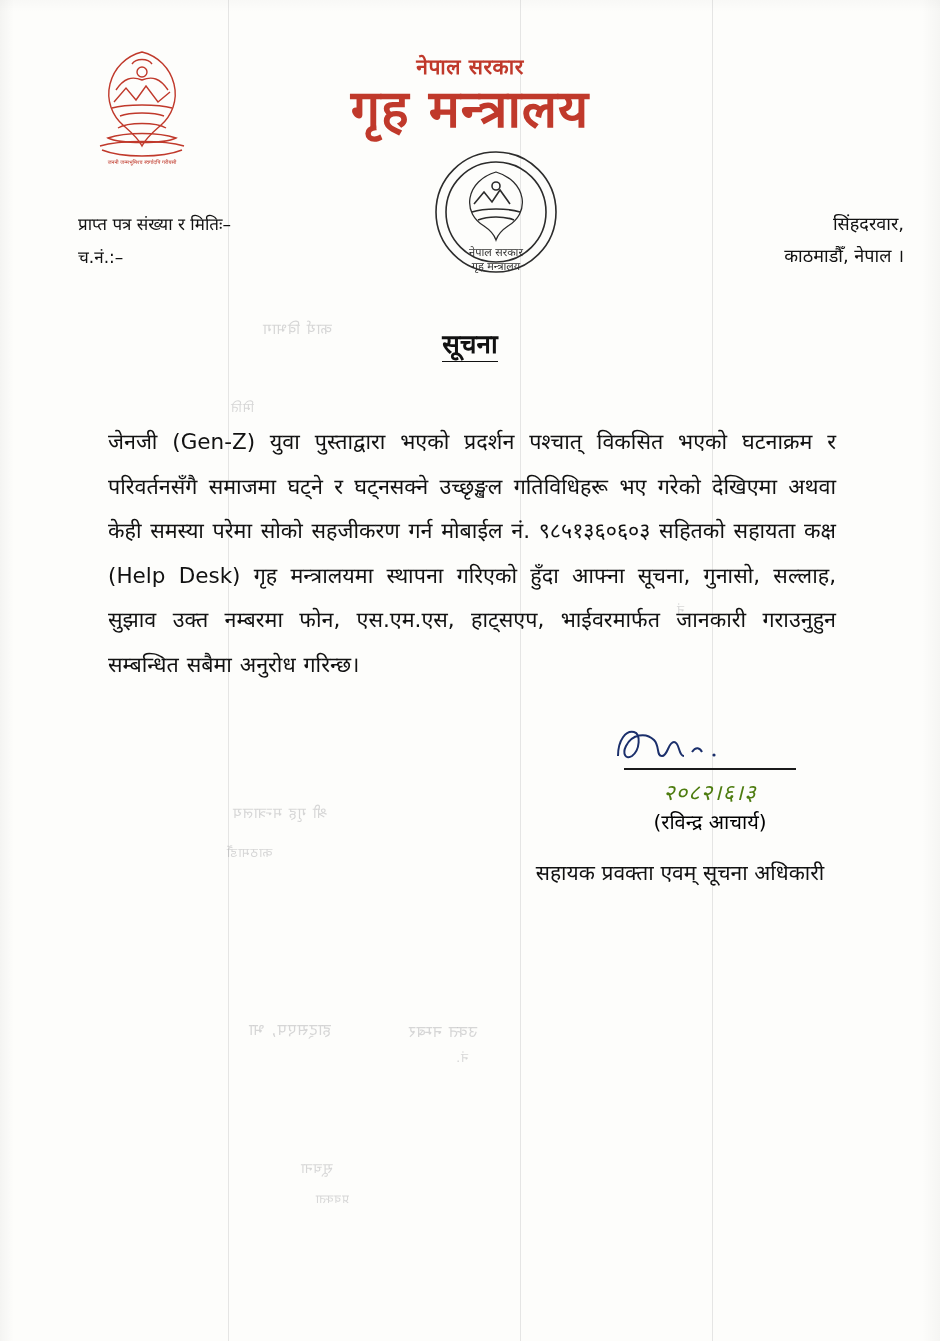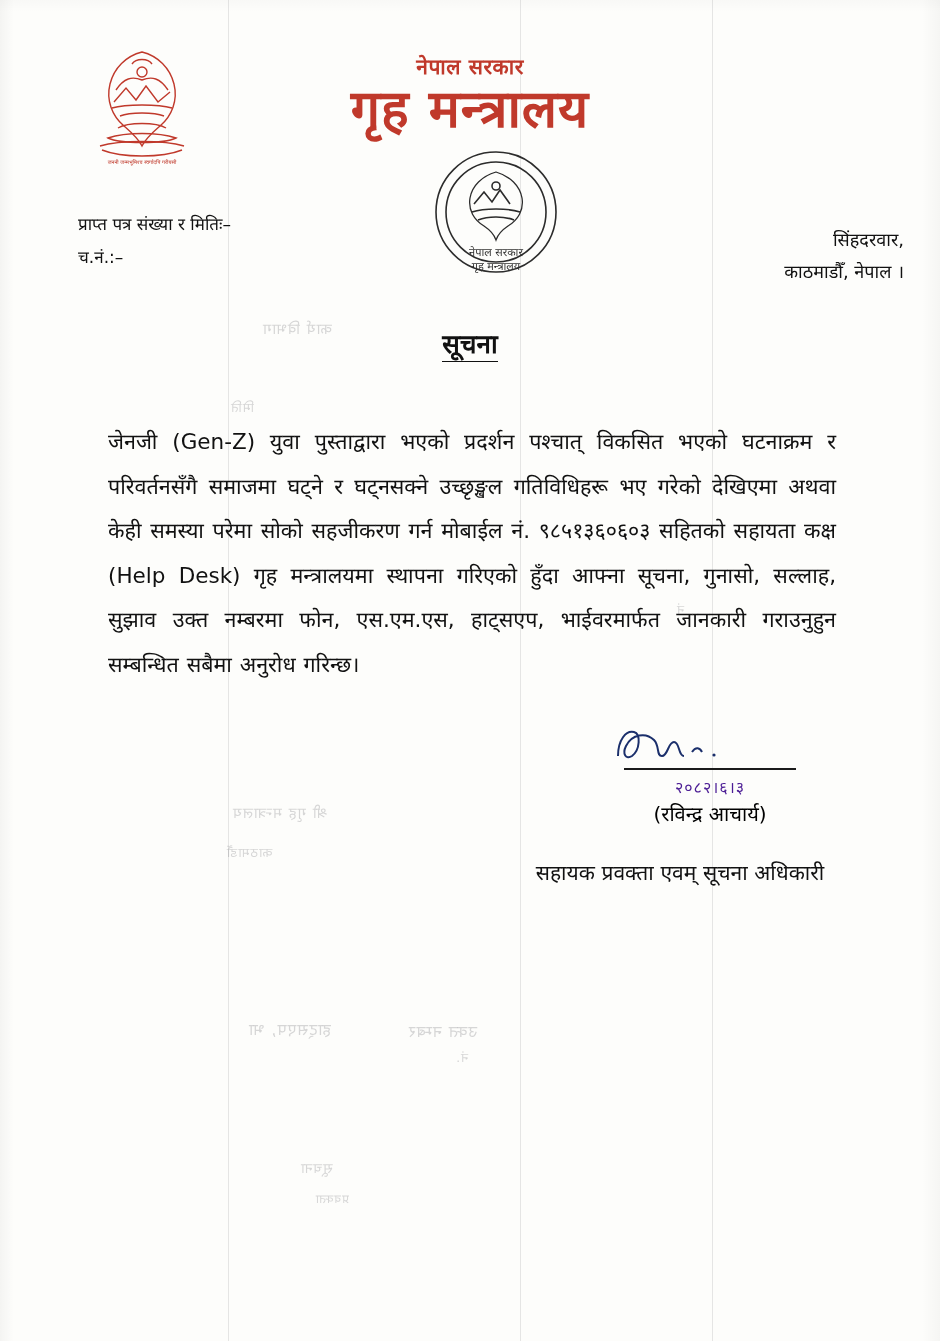--- a/index.html
+++ b/index.html
@@ -99,21 +99,20 @@
 
   
   .address-block {
     position: absolute;
     right: 36px;
     top: 208px;
     text-align: right;
     font-size: 18px;
     color: #111;
     line-height: 1.8;
-    margin-top: 16px;
   }
 
   
   .notice-heading {
     position: absolute;
     top: 325px;
     left: 0;
     width: 940px;
     text-align: center;
     font-size: 26px;
@@ -159,24 +158,25 @@
     height: 46px;
     color: #1b2f6b;
   }
   .sig-rule {
     width: 172px;
     height: 1.5px;
     background: #1b1b1b;
     margin: 0 auto 6px auto;
   }
   .sig-date {
-    font-size: 16px;
-    color: #4c1d95;
+    font-size: 22px;
+    color: #4d7c0f;
     letter-spacing: 1px;
     margin-bottom: 2px;
+    font-style: italic;
   }
   .sig-name {
     font-size: 20px;
     color: #000000;
   }
   .sig-role {
     position: absolute;
     left: 470px;
     top: 858px;
     width: 420px;

